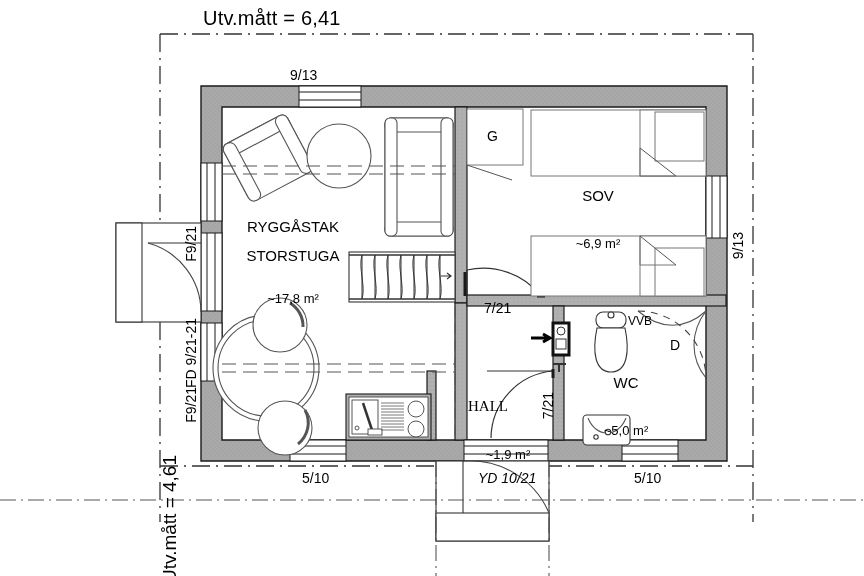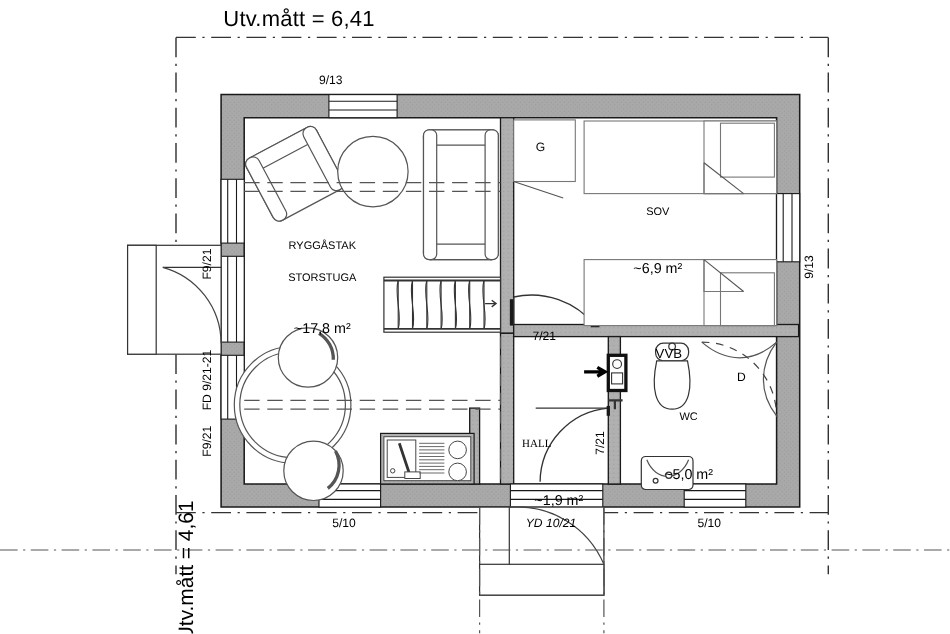--- a/index.html
+++ b/index.html
@@ -5,23 +5,23 @@
   html,body{margin:0;padding:0;background:#ffffff;}
   body{
     width:864px;height:576px;overflow:hidden;
     font-family:"Liberation Sans","DejaVu Sans",sans-serif;
     color:#000;position:relative;
   }
   #stage{position:absolute;left:0;top:0;width:864px;height:576px;}
   svg{position:absolute;left:0;top:0;}
   .lbl{position:absolute;white-space:nowrap;line-height:1;}
   .title{font-size:20px;letter-spacing:0.2px;}
-  .room{font-size:10px;text-align:center;}
+  .room{font-size:15px;text-align:center;}
   .roomsub{font-size:13px;text-align:center;margin-top:28px;}
-  .tag{font-size:11px;}
+  .tag{font-size:14px;}
   .tag-sm{font-size:12px;}
   .vtag{transform-origin:0 0;}
   .vtxt-up{writing-mode:vertical-rl;transform:rotate(180deg);}
   .dimv{font-size:19px;}
 </style>
 </head>
 <body>
 
 <div id="stage">
 
@@ -314,21 +314,21 @@
 <div class="lbl room" style="left:556px;top:188px;width:84px;">SOV</div>
 <div class="lbl roomsub" style="left:551px;top:209px;width:94px;">~6,9 m²</div>
 
 <div class="lbl room" style="left:593px;top:375px;width:66px;">WC</div>
 <div class="lbl roomsub" style="left:586px;top:396px;width:80px;">~5,0 m²</div>
 
 <div class="lbl room" style="left:452px;top:399px;width:72px;font-family:Liberation Serif, serif;">HALL</div>
 <div class="lbl roomsub" style="left:467px;top:420px;width:82px;text-align:center;">~1,9 m²</div>
 
 <div class="lbl tag" style="left:487px;top:129px;">G</div>
-<div class="lbl tag-sm" style="left:596px;top:315px;">VVB</div>
+<div class="lbl tag-sm" style="left:596px;top:315px;padding-left:32px;">VVB</div>
 <div class="lbl tag" style="left:670px;top:338px;">D</div>
 
 <div class="lbl tag" style="left:290px;top:68px;">9/13</div>
 
 <div class="lbl tag vtag" style="left:731px;top:232px;">
   <span class="vtxt-up">9/13</span>
 </div>
 
 <div class="lbl tag vtag" style="left:184px;top:226px;">
   <span class="vtxt-up">F9/21</span>

